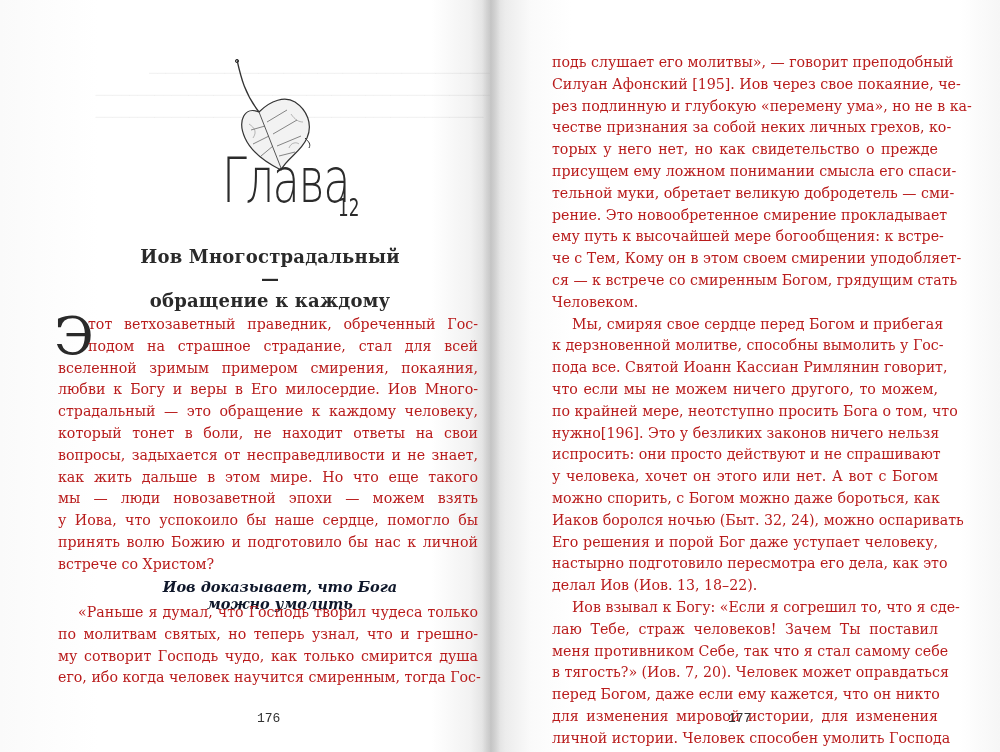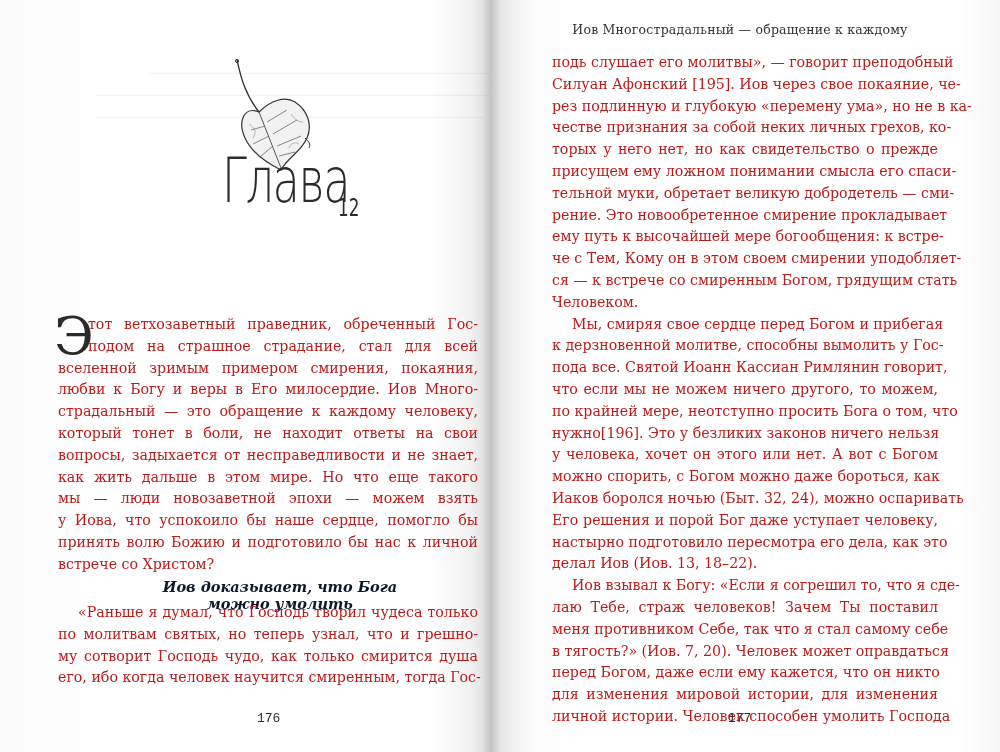--- a/index.html
+++ b/index.html
@@ -72,20 +72,24 @@
     <path d="M44 54 C 30 48, 22 62, 30 80 C 38 98, 58 108, 66 112 C 72 100, 86 94, 92 80 C 98 66, 92 52, 80 44 C 70 38, 56 42, 44 54 Z" fill="#f2f2f2" stroke="#333" stroke-width="1.2"></path>
     <path d="M44 54 L 66 110" stroke="#444" stroke-width="0.9"></path>
     <path d="M50 68 L 36 72 M54 78 L 38 86 M58 88 L 46 98 M52 64 L 72 52 M58 76 L 82 62 M62 88 L 86 78 M64 98 L 80 94" stroke="#555" stroke-width="0.7"></path>
     <path d="M34 66 C 40 70, 42 74, 38 80 M76 56 C 80 62, 84 64, 88 64 M74 90 C 76 84, 82 84, 84 86" stroke="#777" stroke-width="0.5" fill="none"></path>
     <path d="M90 80 C 94 84, 96 86, 94 90" stroke="#333" stroke-width="1" fill="none"></path>
   </svg>
 
   <div class="chapter-word">Глава</div>
   <div class="chapter-num">12</div>
 
+  <div class="chapter-title">
+    <div>Иов Многострадальный —</div>
+    <div>обращение к каждому</div>
+  </div>
 
   <div class="drop-cap">Э</div>
 
   <div class="text-block left-body">
     <span class="line">тот ветхозаветный праведник, обреченный Гос-</span>
     <span class="line">подом на страшное страдание, стал для всей</span>
     <span class="line wrap">вселенной зримым примером смирения, покаяния,</span>
     <span class="line wrap">любви к Богу и веры в Его милосердие. Иов Много-</span>
     <span class="line wrap">страдальный — это обращение к каждому человеку,</span>
     <span class="line wrap">который тонет в боли, не находит ответы на свои</span>
@@ -101,41 +105,41 @@
 
   <div class="text-block left-quote">
     <span class="line indent">«Раньше я думал, что Господь творил чудеса только</span>
     <span class="line">по молитвам святых, но теперь узнал, что и грешно-</span>
     <span class="line">му сотворит Господь чудо, как только смирится душа</span>
     <span class="line">его, ибо когда человек научится смиренным, тогда Гос-</span>
   </div>
 
   <div class="page-number pn-left">176</div>
 
-  <div class="running-head">Иов Многострадальный — обращение к каждому</div>
 
   <div class="text-block right-body" id="right-body">
       <span class="line">подь слушает его молитвы», — говорит преподобный</span>
       <span class="line">Силуан Афонский [195]. Иов через свое покаяние, че-</span>
       <span class="line">рез подлинную и глубокую «перемену ума», но не в ка-</span>
       <span class="line">честве признания за собой неких личных грехов, ко-</span>
       <span class="line">торых у него нет, но как свидетельство о прежде</span>
       <span class="line">присущем ему ложном понимании смысла его спаси-</span>
       <span class="line">тельной муки, обретает великую добродетель — сми-</span>
       <span class="line">рение. Это новообретенное смирение прокладывает</span>
       <span class="line">ему путь к высочайшей мере богообщения: к встре-</span>
       <span class="line">че с Тем, Кому он в этом своем смирении уподобляет-</span>
       <span class="line">ся — к встрече со смиренным Богом, грядущим стать</span>
       <span class="line last">Человеком.</span>
       <span class="line indent">Мы, смиряя свое сердце перед Богом и прибегая</span>
       <span class="line">к дерзновенной молитве, способны вымолить у Гос-</span>
       <span class="line">пода все. Святой Иоанн Кассиан Римлянин говорит,</span>
       <span class="line">что если мы не можем ничего другого, то можем,</span>
       <span class="line">по крайней мере, неотступно просить Бога о том, что</span>
       <span class="line">нужно[196]. Это у безликих законов ничего нельзя</span>
+      <span class="line">испросить: они просто действуют и не спрашивают</span>
       <span class="line">у человека, хочет он этого или нет. А вот с Богом</span>
       <span class="line">можно спорить, с Богом можно даже бороться, как</span>
       <span class="line">Иаков боролся ночью (Быт. 32, 24), можно оспаривать</span>
       <span class="line">Его решения и порой Бог даже уступает человеку,</span>
       <span class="line">настырно подготовило пересмотра его дела, как это</span>
       <span class="line last">делал Иов (Иов. 13, 18–22).</span>
       <span class="line indent">Иов взывал к Богу: «Если я согрешил то, что я сде-</span>
       <span class="line">лаю Тебе, страж человеков! Зачем Ты поставил</span>
       <span class="line">меня противником Себе, так что я стал самому себе</span>
       <span class="line">в тягость?» (Иов. 7, 20). Человек может оправдаться</span>

